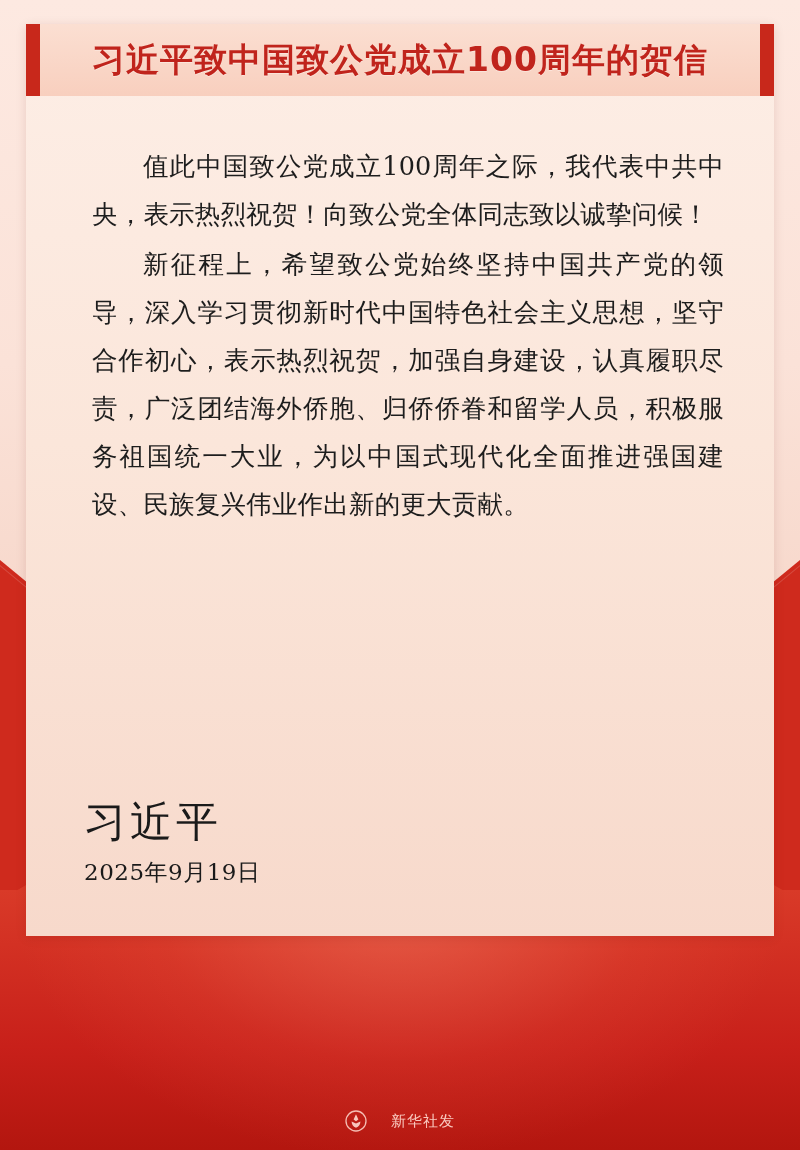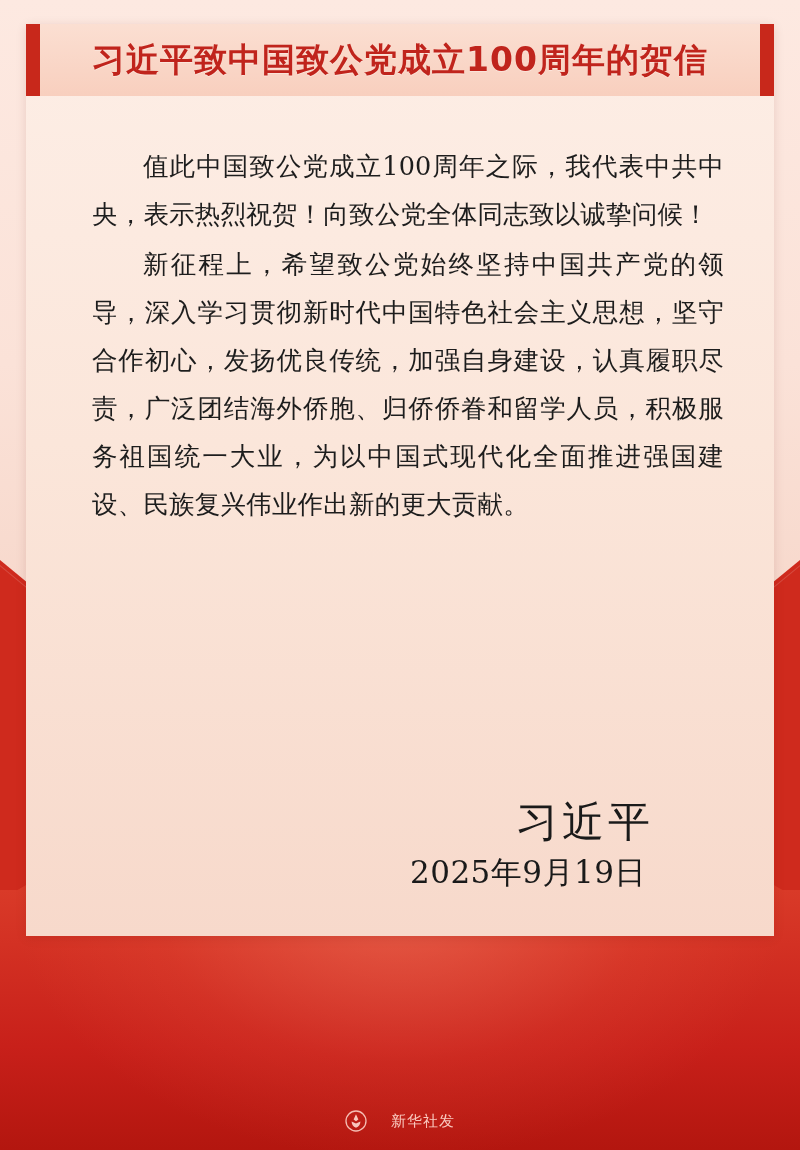--- a/index.html
+++ b/index.html
@@ -161,33 +161,33 @@
     margin: 0 0 2px 8px;
     letter-spacing: 0.2px;
   }
 
   
   .signature {
     position: absolute;
     left: 58px;
     top: 770px;
     width: 640px;
-    text-align: right;
+    text-align: left;
   }
   .sign-name {
     font-family: "DejaVu Serif", "Liberation Serif", serif;
     font-size: 42px;
     font-weight: 400;
     color: #1a1a1a;
     letter-spacing: 4px;
     padding-right: 70px;
     line-height: 56px;
   }
   .sign-date {
-    font-size: 31px;
+    font-size: 23px;
     color: #1a1a1a;
     padding-right: 78px;
     line-height: 44px;
     letter-spacing: 0.5px;
   }
 
   
   .footer {
     position: absolute;
     left: 0;
@@ -230,21 +230,21 @@
   <div class="sheet">
 
     <div class="title-bar">
       <div class="title-accent-left"></div>
       <div class="title-accent-right"></div>
       <div class="title-text">习近平致中国致公党成立100周年的贺信</div>
     </div>
 
     <div class="letter-body">
       <p class="para">值此中国致公党成立100周年之际，我代表中共中央，表示热烈祝贺！向致公党全体同志致以诚挚问候！</p>
-      <p class="para">新征程上，希望致公党始终坚持中国共产党的领导，深入学习贯彻新时代中国特色社会主义思想，坚守合作初心，发扬优良传统，加强自身建设，认真履职尽责，广泛团结海外侨胞、归侨侨眷和留学人员，积极服务祖国统一大业，为以中国式现代化全面推进强国建设、民族复兴伟业作出新的更大贡献。</p>
+      <p class="para">新征程上，希望致公党始终坚持中国共产党的领导，深入学习贯彻新时代中国特色社会主义思想，坚守合作初心，表示热烈祝贺，加强自身建设，认真履职尽责，广泛团结海外侨胞、归侨侨眷和留学人员，积极服务祖国统一大业，为以中国式现代化全面推进强国建设、民族复兴伟业作出新的更大贡献。</p>
     </div>
 
     <div class="signature">
       <div class="sign-name">习近平</div>
       <div class="sign-date">2025年9月19日</div>
     </div>
 
   </div>
 
   <div class="footer">

